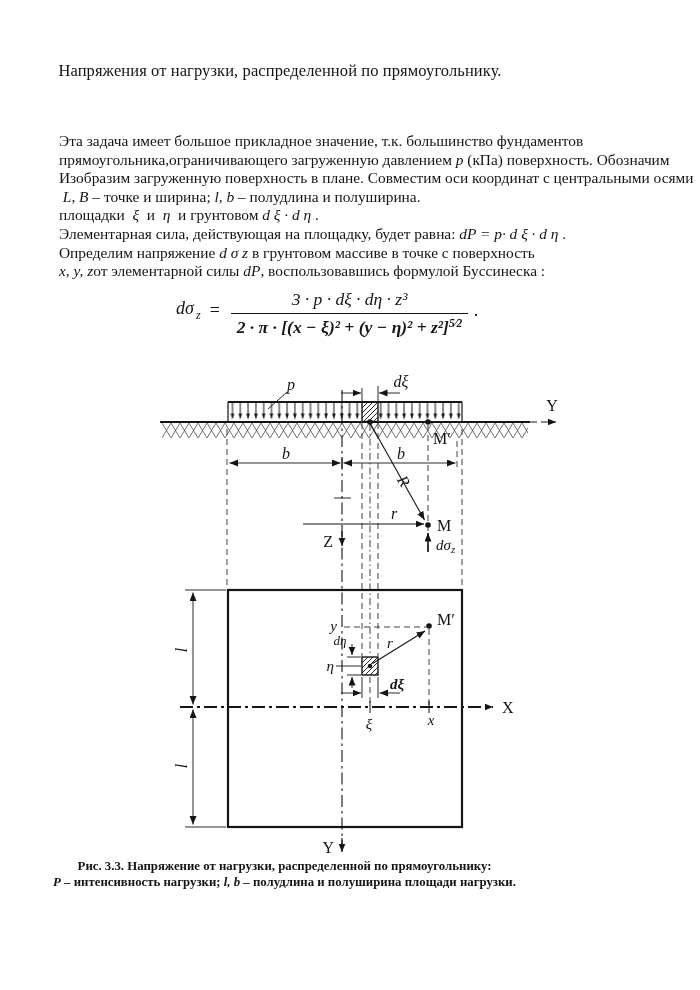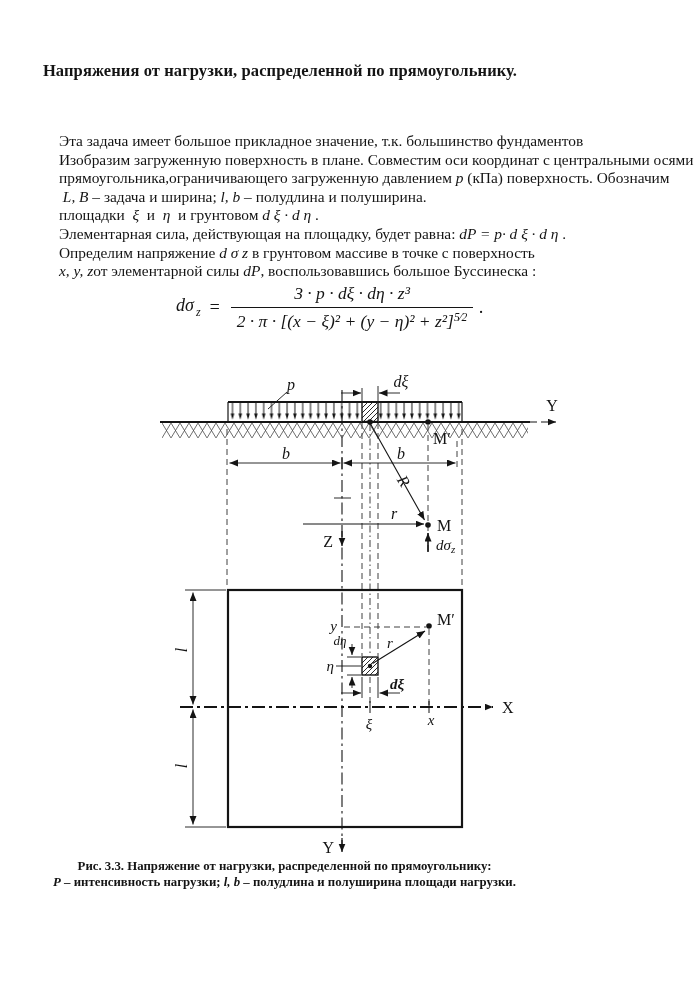--- a/index.html
+++ b/index.html
@@ -1,56 +1,56 @@
 <!DOCTYPE html>
 <html><head>
 <meta charset="utf-8">
 <style>
   html,body{margin:0;padding:0;}
   body{width:700px;height:990px;position:relative;background:#ffffff;
        font-family:"Liberation Serif","DejaVu Serif",serif;color:#141414;}
   .abs{position:absolute;}
-  #title{left:0;top:61px;width:560px;text-align:center;font-weight:bold;
+  #title{left:0;top:61px;width:560px;text-align:center;font-weight:normal;
          font-size:16.5px;letter-spacing:.1px;}
   #body-text{left:59px;top:85px;width:600px;font-size:15.4px;line-height:18.6px;margin-top:47px;}
   .tline{white-space:pre;}
   .i{font-style:italic;}
   
   #formula{left:176px;top:283px;display:flex;align-items:center;
            font-size:18px;font-style:italic;justify-content:space-between;}
   #formula .lhs sub{font-size:12px;margin-left:2px;}
   #formula .eq{margin:0 10px 0 8px;}
   .frac{display:inline-flex;flex-direction:column;align-items:center;}
-  .frac .num{padding:0 14px 3px 14px;font-size:17.5px;}
-  .frac .den{border-top:1.4px solid #141414;padding:3px 6px 0 6px;font-size:17.5px;}
+  .frac .num{padding:0 14px 3px 14px;font-size:17.5px;margin-top:6px;}
+  .frac .den{border-top:1.4px solid #141414;padding:3px 6px 0 6px;font-size:17.5px;font-weight:bold;}
   .frac sup{font-size:11.5px;vertical-align:6px;}
   #formula .dot{margin-left:6px;}
   
   #caption-text{left:0;top:858px;width:569px;text-align:center;font-weight:bold;
                 font-size:12.8px;line-height:16px;}
   svg text{font-family:"Liberation Serif","DejaVu Serif",serif;fill:#141414;}
   .lab{font-size:16px;}
   .labi{font-size:16px;font-style:italic;}
   .labi15{font-size:15px;font-style:italic;}
   .labs{font-size:13px;font-style:italic;}
 </style>
 </head>
 <body>
 
 <div class="abs" id="title">Напряжения от нагрузки, распределенной по прямоугольнику.</div>
 
 <div class="abs" id="body-text">
     <div class="tline"><span>Эта задача имеет большое прикладное значение, т.к. большинство фундаментов</span></div>
+    <div class="tline"><span>прямоугольника,ограничивающего загруженную давлением </span><span class="i">p</span><span> (кПа) поверхность. Обозначим</span></div>
     <div class="tline"><span>Изобразим загруженную поверхность в плане. Совместим оси координат с центральными осями</span></div>
-    <div class="tline"><span>прямоугольника,ограничивающего загруженную давлением </span><span class="i">p</span><span> (кПа) поверхность. Обозначим</span></div>
-    <div class="tline"><span> </span><span class="i">L, B</span><span> – задача и ширина; </span><span class="i">l, b</span><span> – полудлина и полуширина.</span></div>
+    <div class="tline"><span> </span><span class="i">L, B</span><span> – точке и ширина; </span><span class="i">l, b</span><span> – полудлина и полуширина.</span></div>
     <div class="tline"><span>площадки  </span><span class="i">ξ</span><span>  и  </span><span class="i">η</span><span>  и грунтовом </span><span class="i">d ξ · d η</span><span> .</span></div>
     <div class="tline"><span>Элементарная сила, действующая на площадку, будет равна: </span><span class="i">dP = p· d ξ · d η</span><span> .</span></div>
     <div class="tline"><span>Определим напряжение </span><span class="i">d σ z</span><span> в грунтовом массиве в точке с поверхность</span></div>
-    <div class="tline"><span class="i">x, y, z</span><span>от элементарной силы </span><span class="i">dP</span><span>, воспользовавшись большое Буссинеска :</span></div>
+    <div class="tline"><span class="i">x, y, z</span><span>от элементарной силы </span><span class="i">dP</span><span>, воспользовавшись формулой Буссинеска :</span></div>
   </div>
 
 <div class="abs" id="formula">
   <span class="lhs"><span class="i">dσ</span><sub>z</sub></span>
   <span class="eq">=</span>
   <span class="frac">
     <span class="num">3 · p · dξ · dη · z³</span>
     <span class="den"><span>2 · π · [(x − ξ)² + (y − η)² + z²]</span><sup>5⁄2</sup></span>
   </span>
   <span class="dot">.</span>

